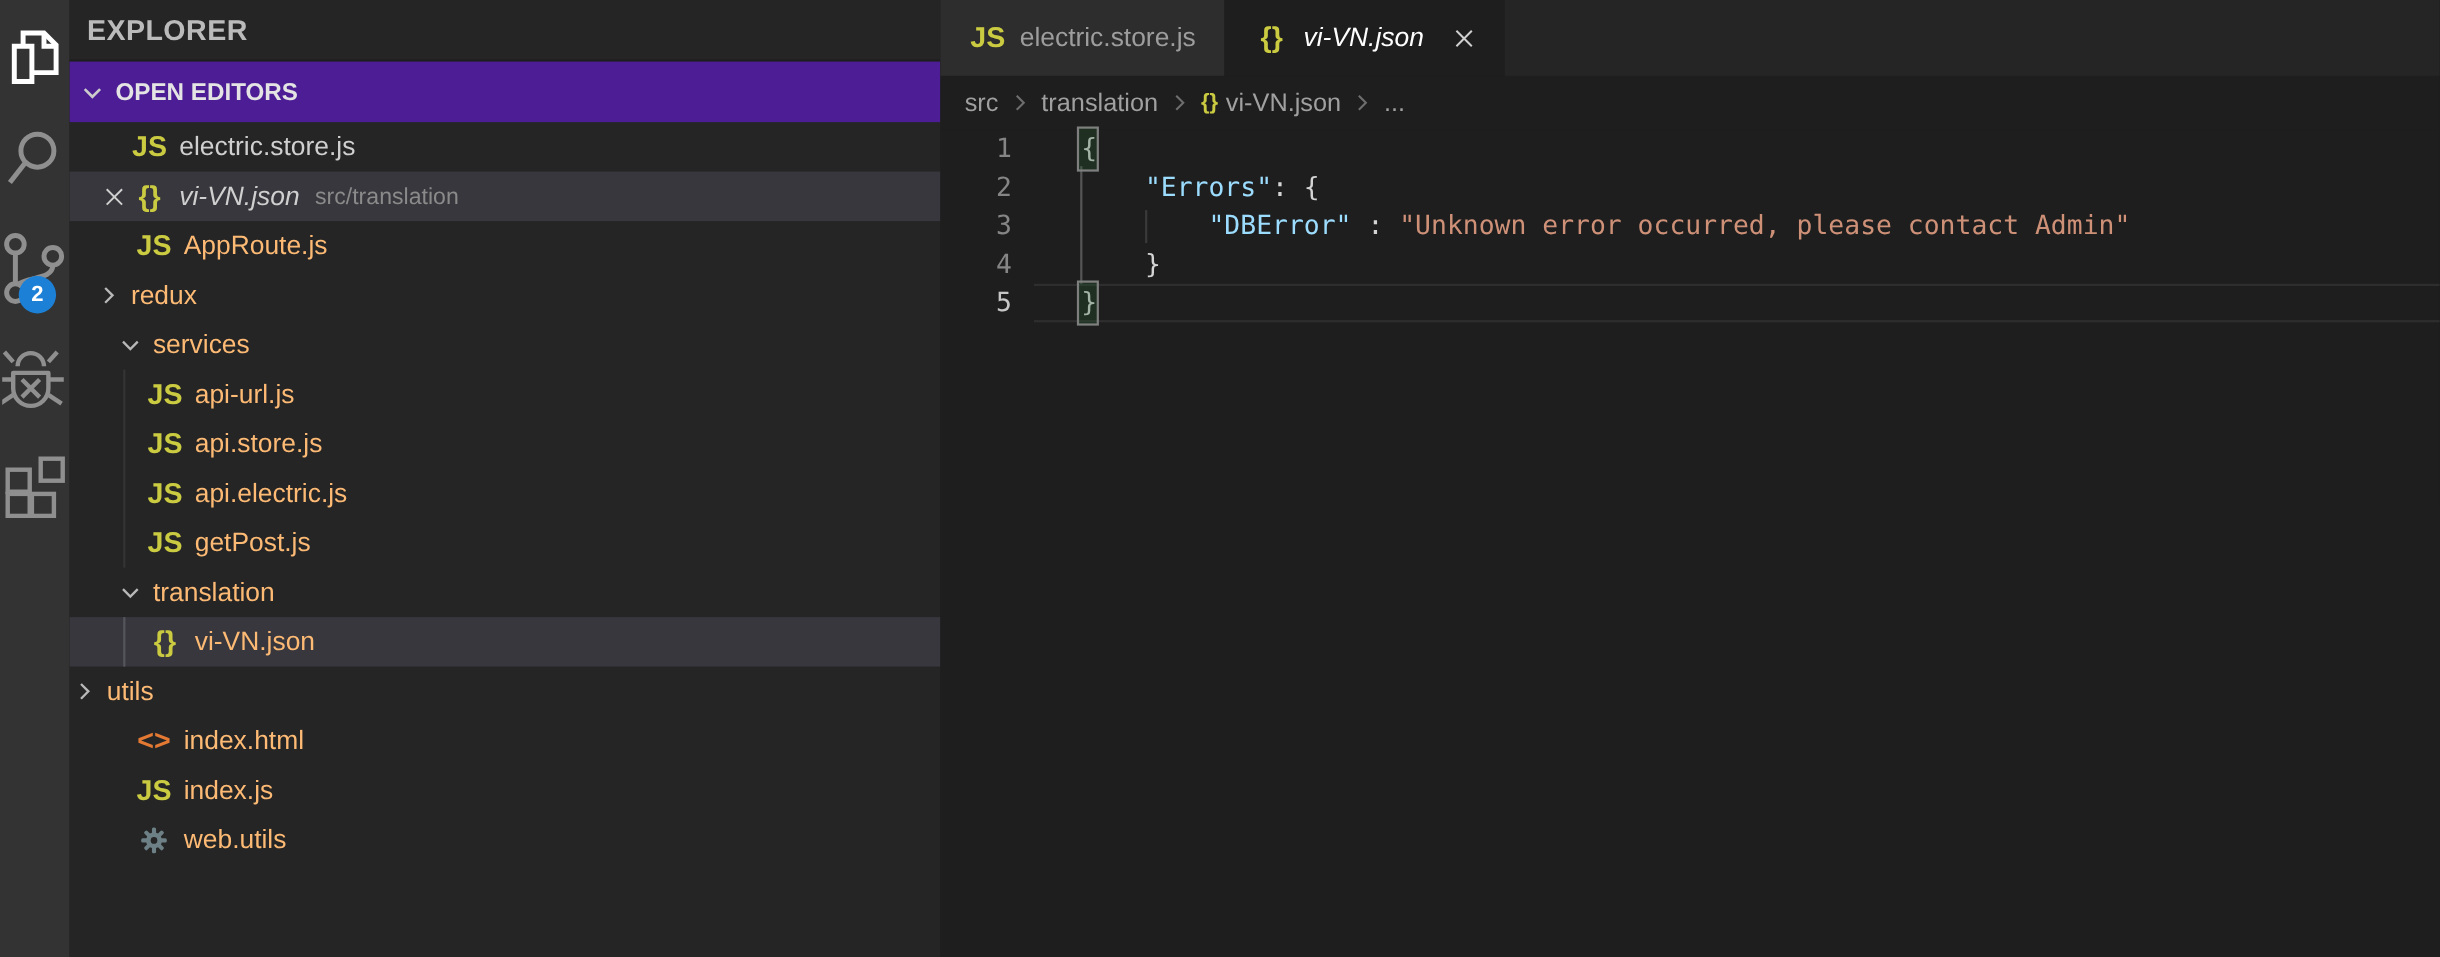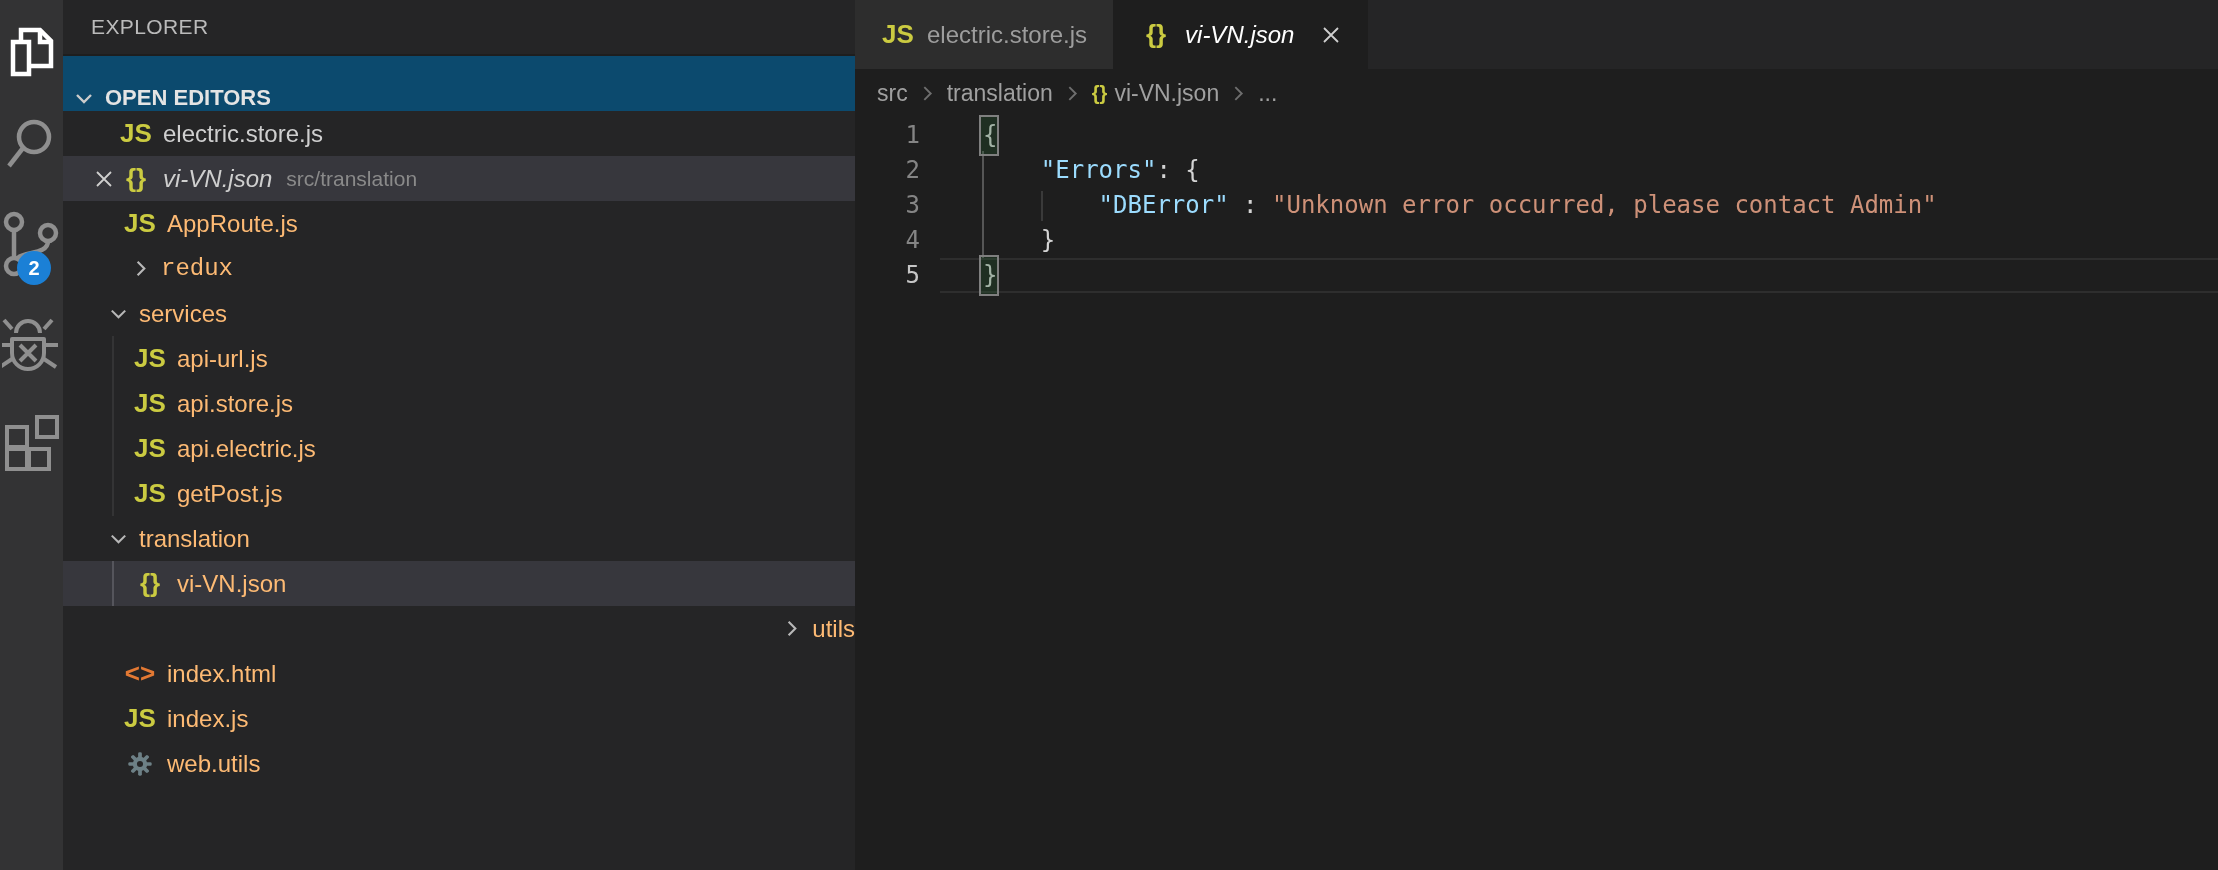--- a/index.html
+++ b/index.html
@@ -27,26 +27,27 @@
     font-size:20px; font-weight:bold; display:flex; align-items:center; justify-content:center;
     z-index:6;
   }
 
   
   .sidebar {
     position:absolute; left:63px; top:0; width:792px; height:870px;
     background:#252526; overflow:hidden;
   }
   .sidebar-title {
-    height:56px; display:flex; align-items:center; padding-left:28px;
-    font-size:21px; color:#bbbbbb; letter-spacing:.4px;
+    height:56px; display:flex; align-items:center; padding-left:16px;
+    font-size:26px; color:#bbbbbb; letter-spacing:.4px;
     border-bottom:2px solid #1e1e1e;
+    font-weight:bold;
   }
   .section-header {
-    background:#0c4a6e; display:flex; align-items:flex-end;
+    background:#4c1d95; display:flex; align-items:center;
     padding-left:8px; gap:8px; font-size:22px; font-weight:bold; color:#e4e4e4;
   }
   .section-header.oe { height:55px; }
   .section-header.proj { height:45px; box-shadow:0 3px 4px rgba(0,0,0,.35); position:relative; z-index:2; }
   .chev { display:flex; align-items:center; justify-content:center; width:26px; height:26px; flex:0 0 26px; }
   .chev svg { display:block; }
 
   .oe-row, .tree-row {
     height:45px; display:flex; align-items:center; white-space:nowrap;
     position:relative; font-size:24px; color:#cfcfcf; cursor:default;
@@ -210,21 +211,21 @@
         <span class="italic">vi-VN.json</span>
         <span class="oe-desc">src/translation</span>
       </div>
     </div>
 
   <div id="tree-items">
       <div class="tree-row" style="padding-left: 60px;">
         <span class="file-ico" style="color: rgb(203, 203, 65);">JS</span>
         <span class="tree-label">AppRoute.js</span>
       </div>
-      <div class="tree-row" style="padding-left: 64px; font-family: Liberation Mono, monospace;">
+      <div class="tree-row" style="padding-left: 22px;">
         <span class="chev folder-chev">
           <svg width="23" height="23" viewBox="0 0 24 24" fill="none" stroke="#b8b8b8" stroke-width="2.2">
             <polyline points="9,5 16,12 9,19"></polyline>
           </svg>
         </span>
         <span class="tree-label">redux</span>
       </div>
       <div class="tree-row" style="padding-left: 42px;">
         <span class="chev folder-chev">
           <svg width="23" height="23" viewBox="0 0 24 24" fill="none" stroke="#b8b8b8" stroke-width="2.2">
@@ -259,21 +260,21 @@
             <polyline points="5,9 12,16 19,9"></polyline>
           </svg>
         </span>
         <span class="tree-label">translation</span>
       </div>
       <div class="tree-row row-selected" style="padding-left: 70px;">
         <span class="indent-guide-tree"></span>
         <span class="file-ico" style="color: rgb(203, 203, 65);">{}</span>
         <span class="tree-label">vi-VN.json</span>
       </div>
-      <div class="tree-row" style="padding-left: 42px; justify-content: flex-end;">
+      <div class="tree-row" style="">
         <span class="chev folder-chev">
           <svg width="23" height="23" viewBox="0 0 24 24" fill="none" stroke="#b8b8b8" stroke-width="2.2">
             <polyline points="9,5 16,12 9,19"></polyline>
           </svg>
         </span>
         <span class="tree-label">utils</span>
       </div>
       <div class="tree-row" style="padding-left: 60px;">
         <span class="file-ico" style="color: rgb(227, 121, 51);">&lt;&gt;</span>
         <span class="tree-label">index.html</span>

